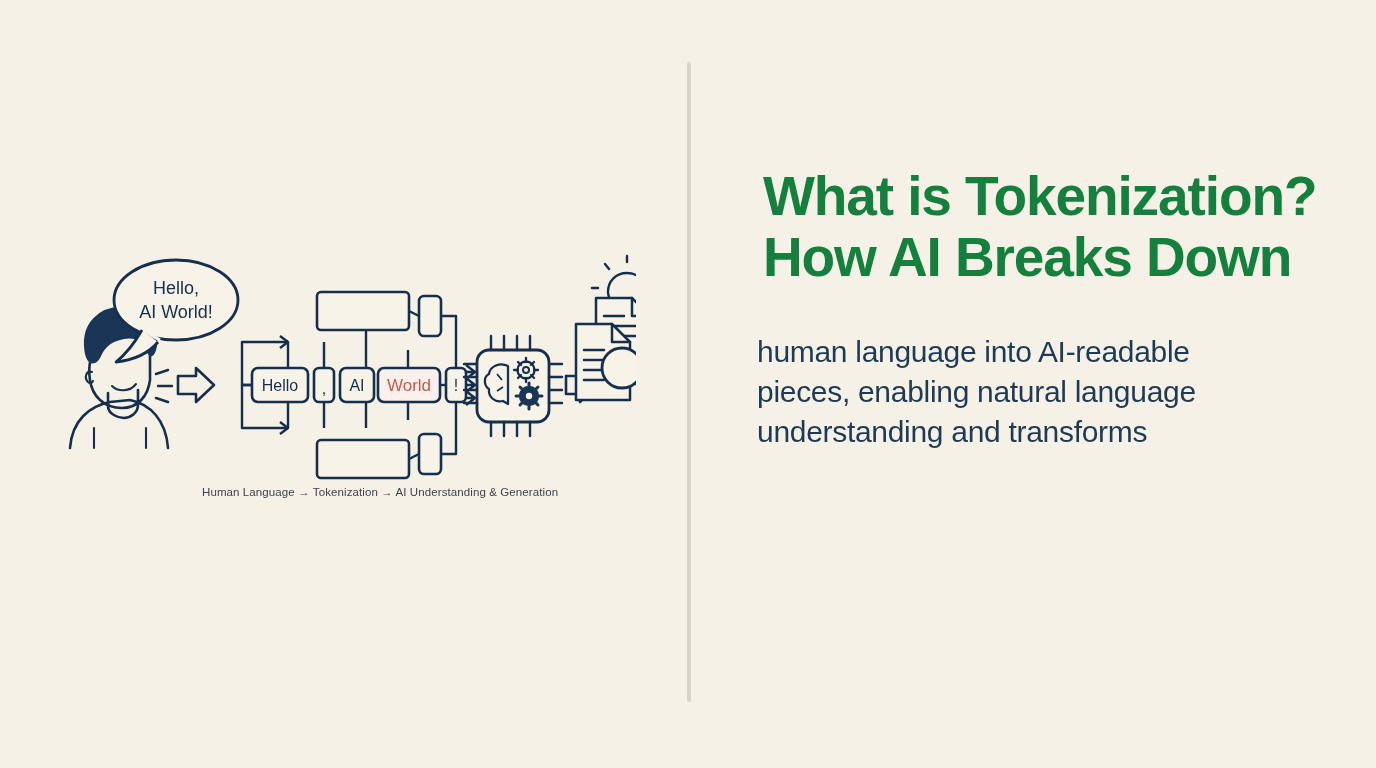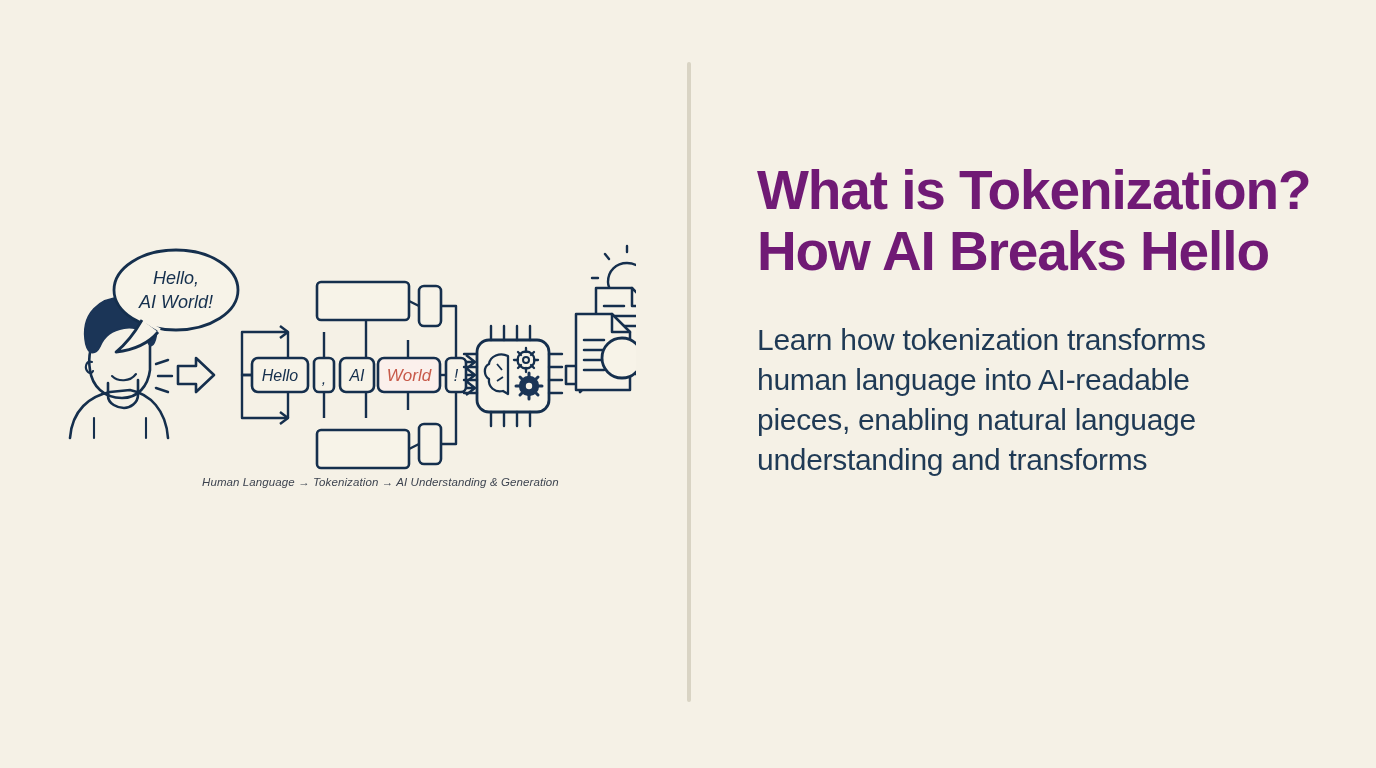--- a/index.html
+++ b/index.html
@@ -28,24 +28,23 @@
     width: 4px;
     height: 640px;
     background: #d9d4c4;
     border-radius: 2px;
   }
 
   
   #visual-panel {
     position: absolute;
     left: 0px;
-    top: 240px;
+    top: 250px;
     width: 687px;
     height: 300px;
-    font-style: italic;
   }
   #illustration {
     position: absolute;
     left: 56px;
     top: 0px;
     width: 580px;
     height: 230px;
   }
   #illustration svg {
     display: block;
@@ -65,26 +64,26 @@
   }
 
   
   #text-panel {
     position: absolute;
     left: 757px;
     top: 160px;
     width: 580px;
   }
   #headline {
-    margin: 0;
+    margin: 6px;
     font-size: 55px;
     line-height: 61px;
     font-weight: 700;
     letter-spacing: -1.1px;
-    color: #701a75;
+    color: #15803d;
   }
   #headline .hl-line { display: block; }
   #subtitle {
     margin: 0;
     padding-top: 38px;
     font-size: 30px;
     line-height: 40px;
     font-weight: 400;
     letter-spacing: -0.3px;
     color: #1f3a55;
@@ -275,22 +274,21 @@
         </g>
       </svg>
     </div>
 
     <div id="caption">Human Language → Tokenization → AI Understanding &amp; Generation</div>
   </div>
 
   <div id="text-panel">
     <h1 id="headline">
       <span class="hl-line">What is Tokenization?</span>
-      <span class="hl-line">How AI Breaks Hello</span>
+      <span class="hl-line">How AI Breaks Down</span>
     </h1>
     <p id="subtitle">
-      <span class="sub-line">Learn how tokenization transforms</span>
       <span class="sub-line">human language into AI-readable</span>
       <span class="sub-line">pieces, enabling natural language</span>
       <span class="sub-line">understanding and transforms</span>
     </p>
   </div>
 </div>
 
 </body></html>

